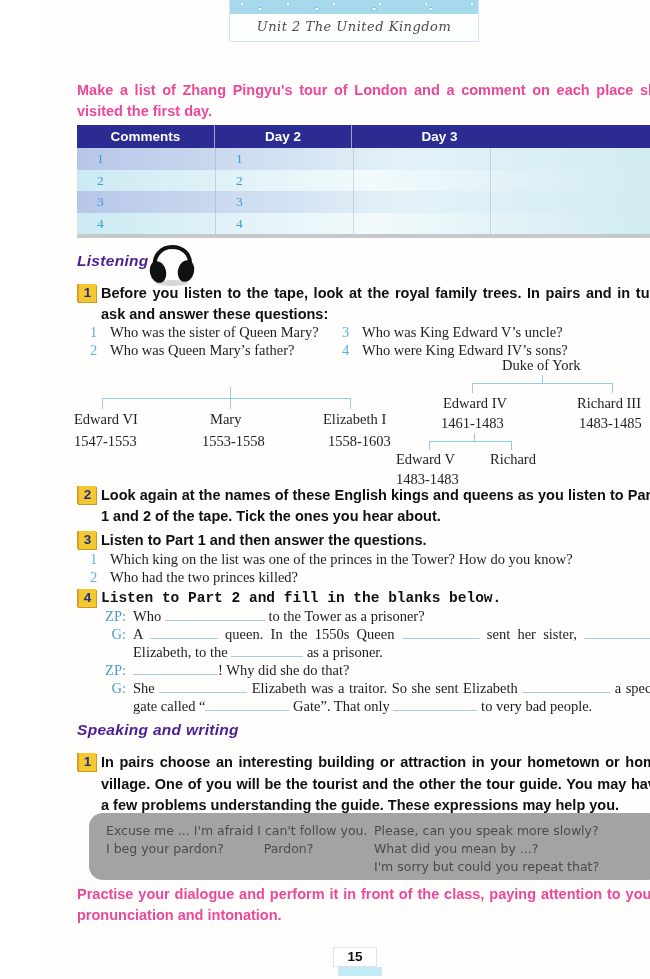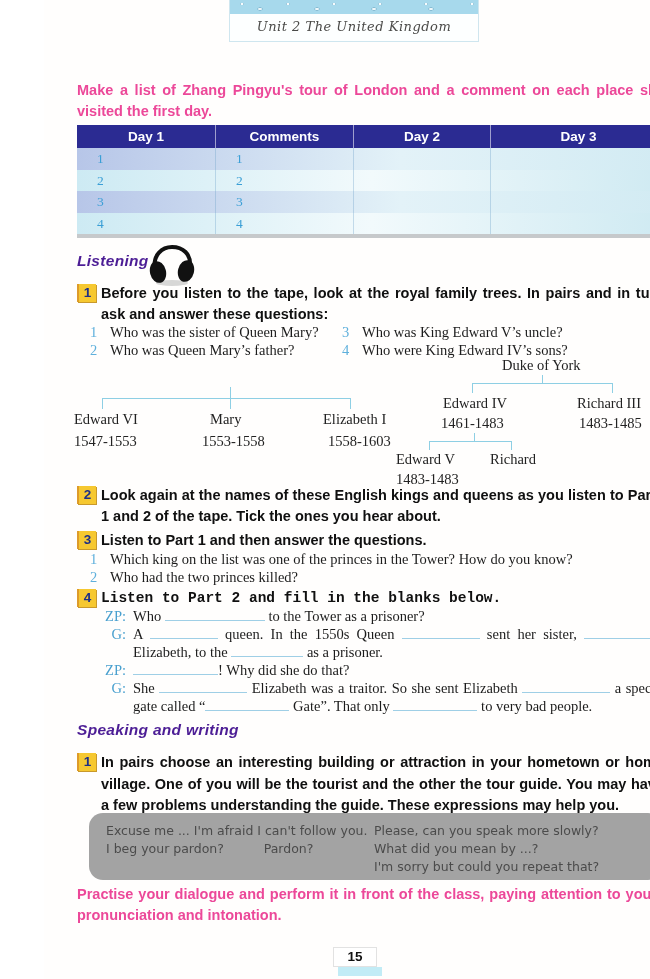--- a/index.html
+++ b/index.html
@@ -93,21 +93,20 @@
 
   <div class="banner">
     <div class="banner-drops"></div>
     <div class="banner-title">Unit 2 The United Kingdom</div>
   </div>
 
   <div class="boldpara" style="left:33px;top:80px;width:588px;">Make a list of Zhang Pingyu's tour of London and a comment on each place she visited the first day.</div>
 
   <div class="dtable">
     <div class="thead">
-      <div class="thcell c0">Day 1</div>
       <div class="thcell c1">Comments</div>
       <div class="thcell c2">Day 2</div>
       <div class="thcell c3">Day 3</div>
     </div>
     <div>
         <div class="trow odd">
           <div class="tcell c0">1</div>
           <div class="tcell c1">1</div>
           <div class="tcell c2"></div>
           <div class="tcell c3"></div>

